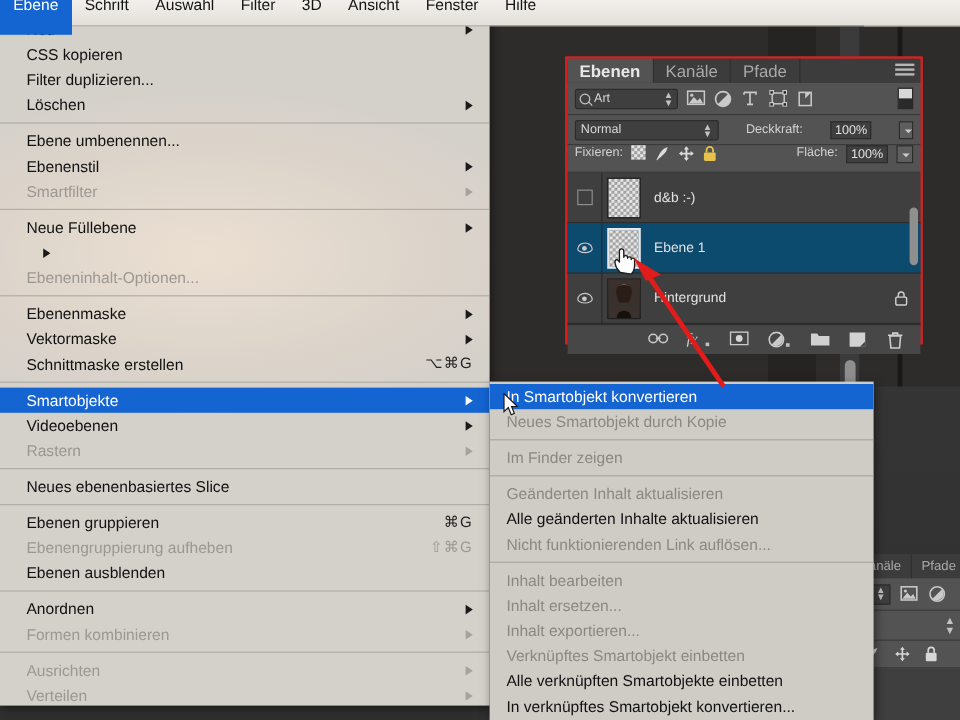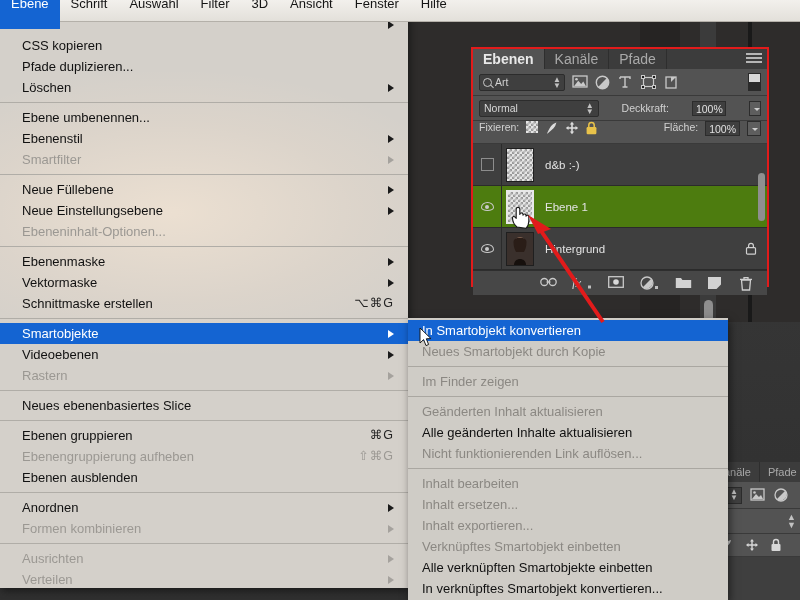--- a/index.html
+++ b/index.html
@@ -176,21 +176,21 @@
   .checker{
     background-image:linear-gradient(45deg,#9a9a9a 25%,transparent 25%,transparent 75%,#9a9a9a 75%),
                      linear-gradient(45deg,#9a9a9a 25%,#e6e6e6 25%,#e6e6e6 75%,#9a9a9a 75%);
     background-size:5px 5px;background-position:0 0,2.5px 2.5px;
   }
   .lp-rows{background:#3f3f3f;}
   .lrow{
     height:41px;display:flex;align-items:center;border-bottom:1px solid #2b2b2b;
     position:relative;
   }
-  .lrow.sel{background:#4d7c0f;}
+  .lrow.sel{background:#0c4a6e;}
   .lrow .eye{
     width:28px;height:41px;display:flex;align-items:center;justify-content:center;
     border-right:1px solid #2b2b2b;
   }
   .eye-glyph{
     width:13px;height:9px;border:1.3px solid #cacaca;border-radius:50% 50% 50% 50%/60% 60% 40% 40%;
     position:relative;box-sizing:border-box;
   }
   .eye-glyph:after{content:"";position:absolute;left:3.7px;top:2px;width:4px;height:4px;border-radius:50%;background:#cacaca;}
   .eye-empty{width:11px;height:11px;border:1px solid #8d8d8d;}
@@ -468,21 +468,21 @@
   <div class="sheen"></div>
 
   <div class="mrow">
       <span class="lbl">Neu</span>
       <span class="arr"></span>
     </div>
   <div class="mrow">
       <span class="lbl">CSS kopieren</span>
     </div>
   <div class="mrow">
-      <span class="lbl">Pfade duplizieren...</span>
+      <span class="lbl">Filter duplizieren...</span>
     </div>
   <div class="mrow">
       <span class="lbl">Löschen</span>
       <span class="arr"></span>
     </div>
   <div class="msep"></div>
 
   <div class="mrow">
       <span class="lbl">Ebene umbenennen...</span>
     </div>
@@ -494,21 +494,20 @@
       <span class="lbl">Smartfilter</span>
       <span class="arr"></span>
     </div>
   <div class="msep"></div>
 
   <div class="mrow">
       <span class="lbl">Neue Füllebene</span>
       <span class="arr"></span>
     </div>
   <div class="mrow">
-      <span class="lbl">Neue Einstellungsebene</span>
       <span class="arr"></span>
     </div>
   <div class="mrow dis">
       <span class="lbl">Ebeneninhalt-Optionen...</span>
     </div>
   <div class="msep"></div>
 
   <div class="mrow">
       <span class="lbl">Ebenenmaske</span>
       <span class="arr"></span>

